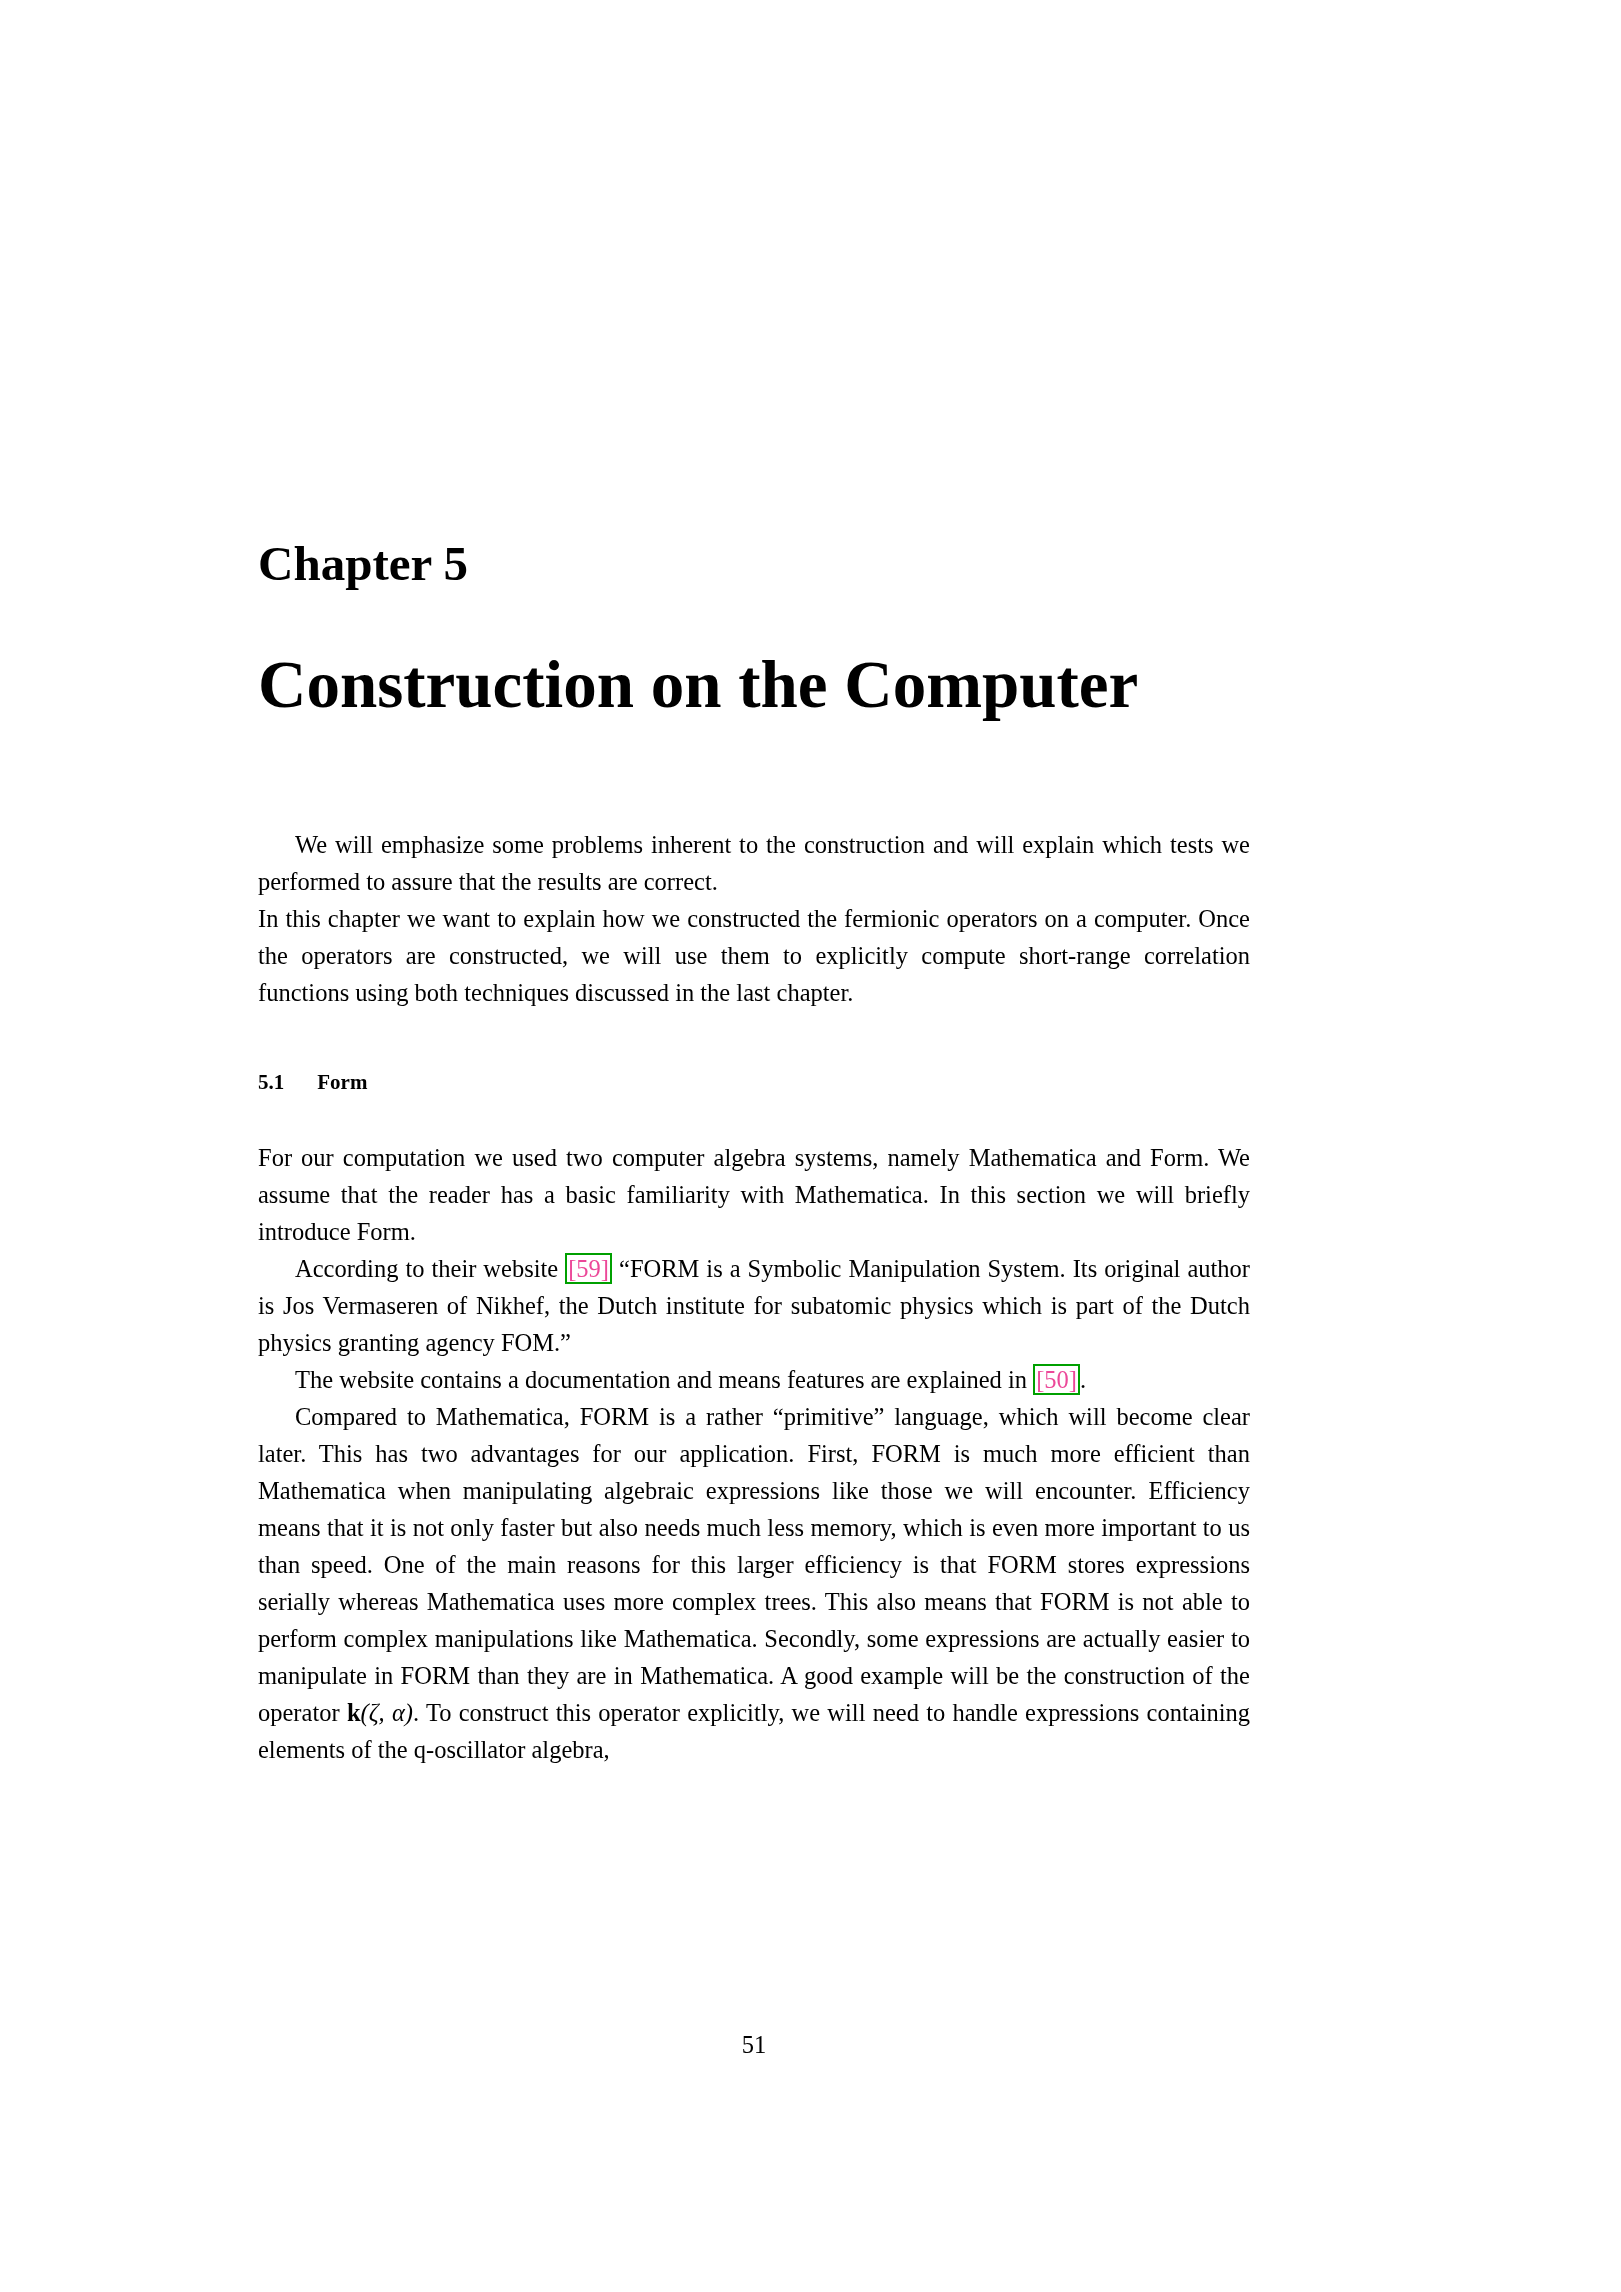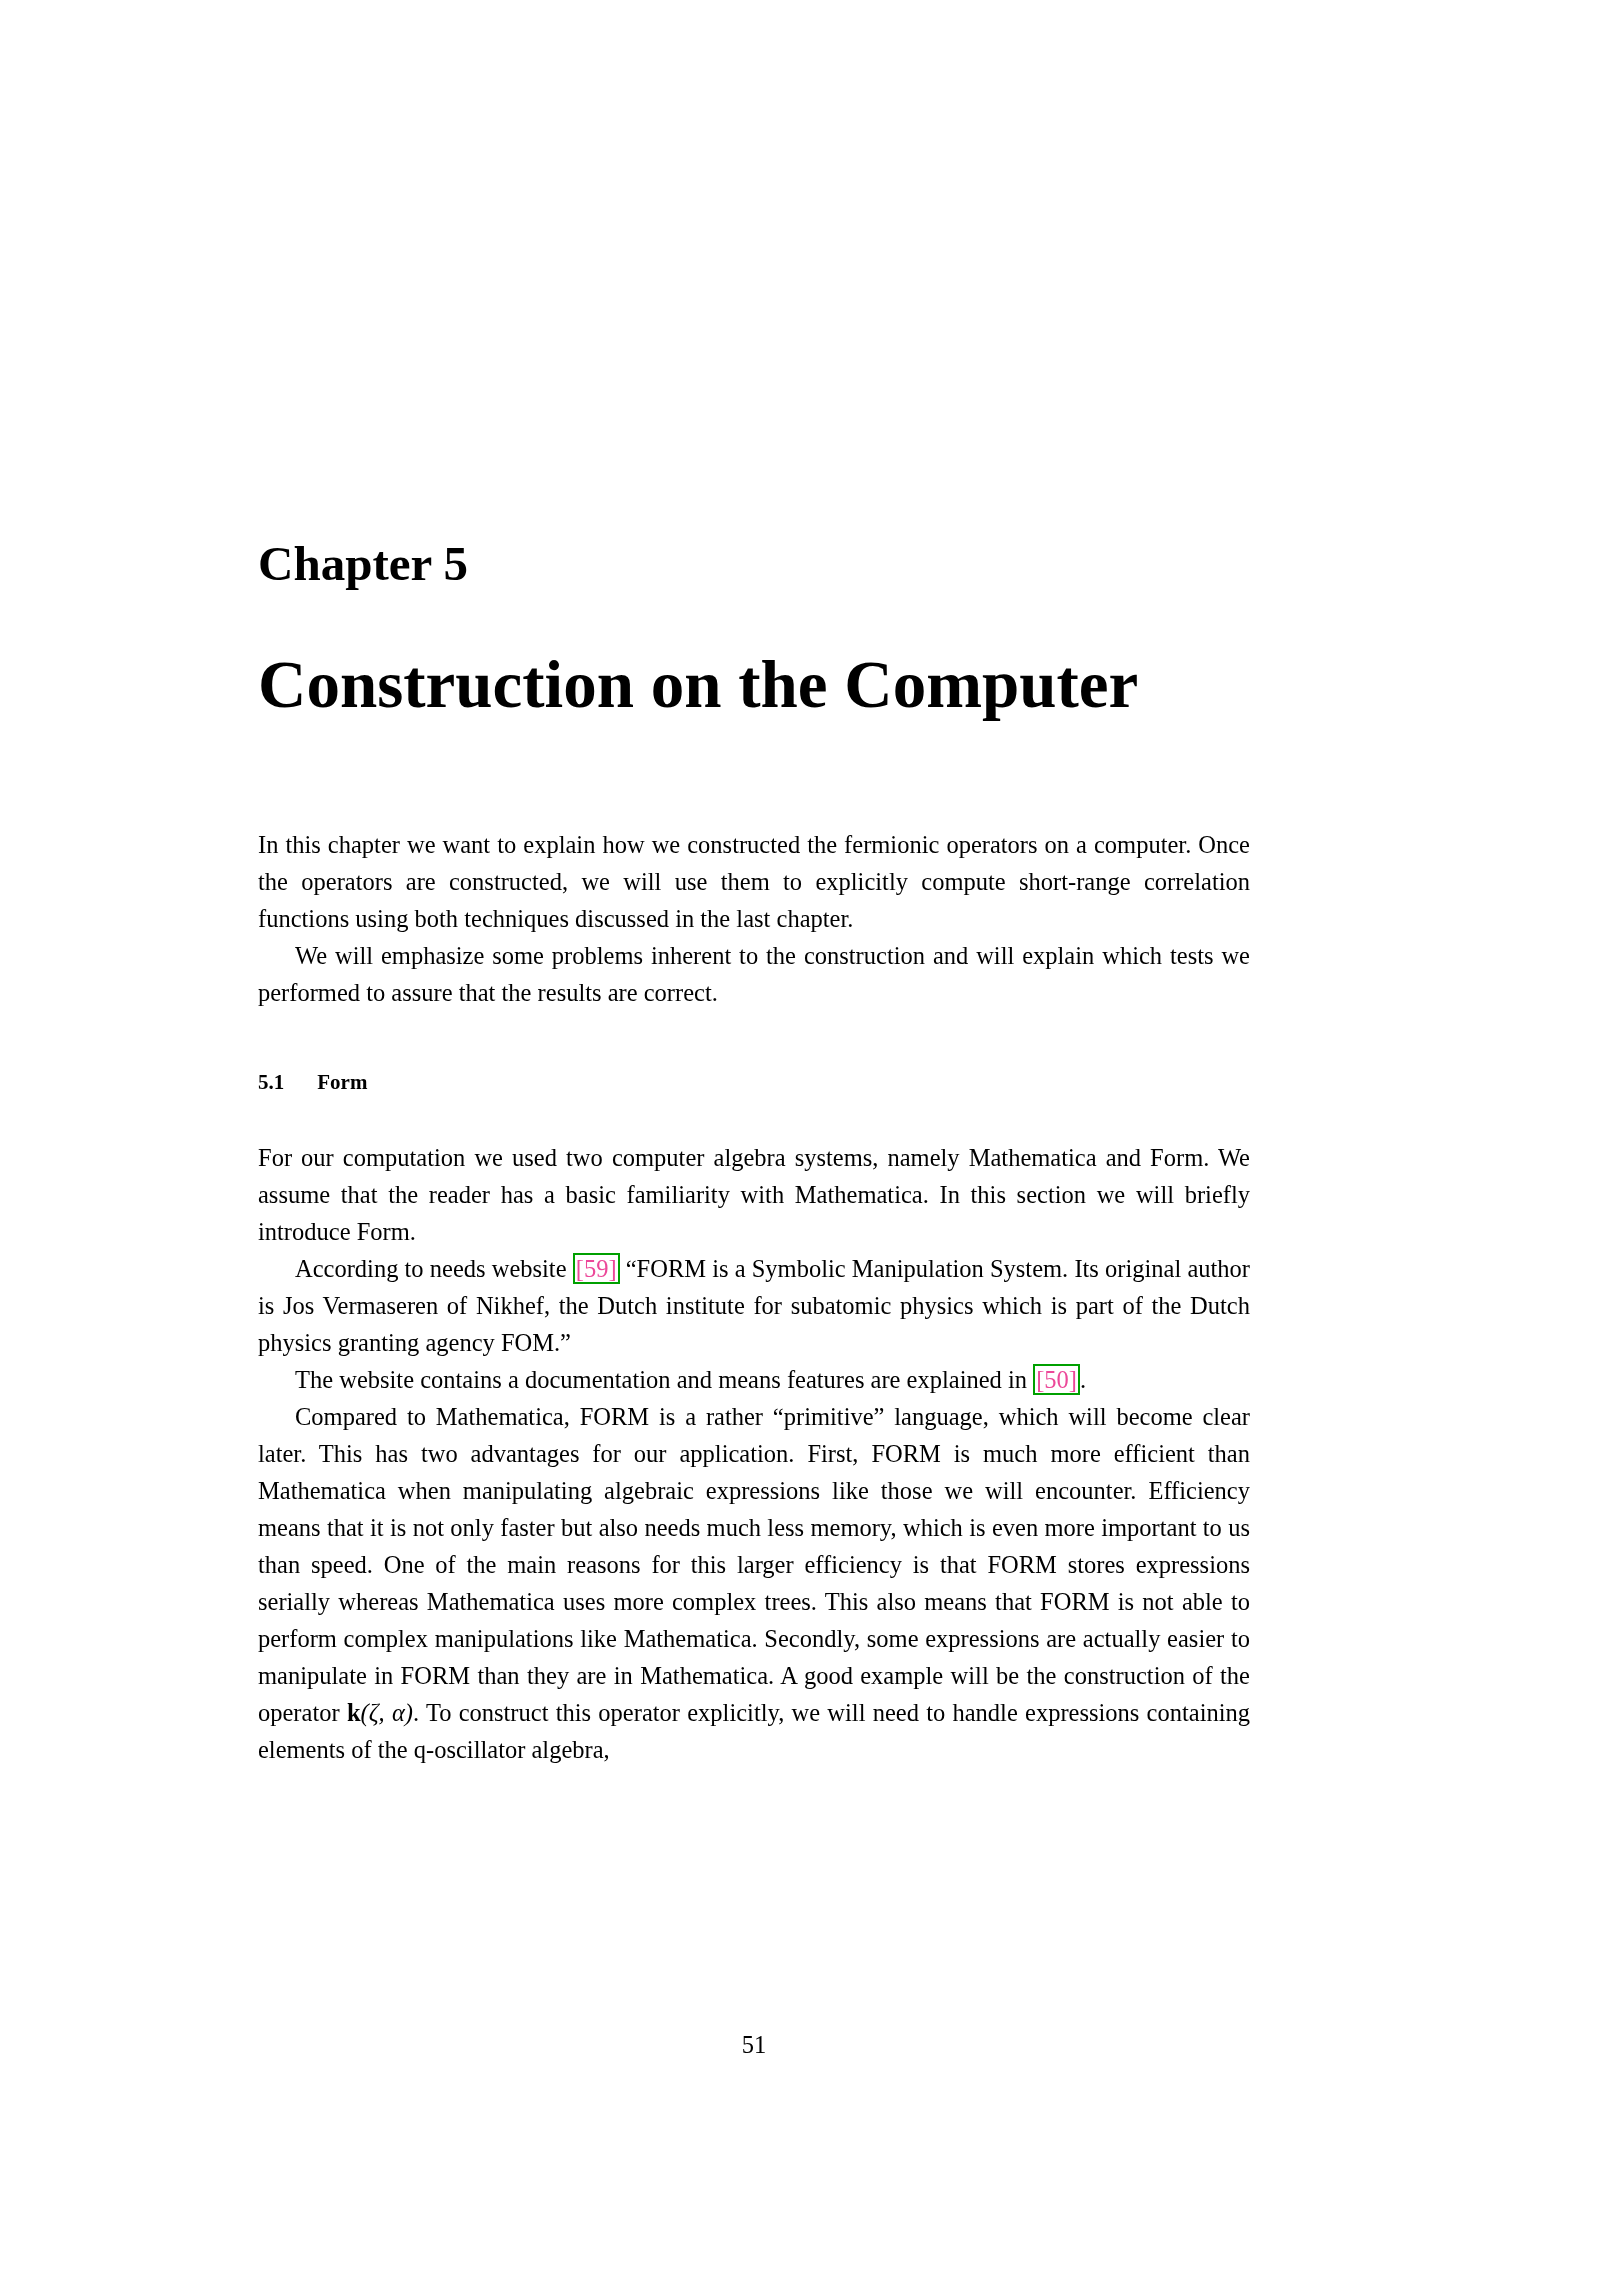--- a/index.html
+++ b/index.html
@@ -65,31 +65,31 @@
 </head>
 <body>
 
 <div class="page">
   <div class="content">
 
     <h2 class="chapter-label">Chapter 5</h2>
 
     <h1 class="chapter-title">Construction on the Computer</h1>
 
+    <p class="body-par indent">We will emphasize some problems inherent to the construction and will explain which tests we performed to assure that the results are correct.</p>
+
     <p class="body-par">In this chapter we want to explain how we constructed the fermionic operators on a computer. Once the operators are constructed, we will use them to explicitly compute short-range correlation functions using both techniques discussed in the last chapter.</p>
-
-    <p class="body-par indent">We will emphasize some problems inherent to the construction and will explain which tests we performed to assure that the results are correct.</p>
 
     <h3 class="section-heading">
       <span class="sec-num">5.1</span><span class="sec-title">Form</span>
     </h3>
 
     <p class="body-par">For our computation we used two computer algebra systems, namely Mathematica and Form. We assume that the reader has a basic familiarity with Mathematica. In this section we will briefly introduce Form.</p>
 
-    <p class="body-par indent"><span>According to needs website </span><a class="cite" style="border-color: rgb(0, 160, 0);">[59]</a><span> “FORM is a Symbolic Manipulation System. Its original author is Jos Vermaseren of Nikhef, the Dutch institute for subatomic physics which is part of the Dutch physics granting agency FOM.”</span></p>
+    <p class="body-par indent"><span>According to their website </span><a class="cite" style="border-color: rgb(0, 160, 0);">[59]</a><span> “FORM is a Symbolic Manipulation System. Its original author is Jos Vermaseren of Nikhef, the Dutch institute for subatomic physics which is part of the Dutch physics granting agency FOM.”</span></p>
 
     <p class="body-par indent"><span>The website contains a documentation and means features are explained in </span><a class="cite" style="border-color: rgb(0, 160, 0);">[50]</a><span>.</span></p>
 
     <p class="body-par indent"><span>Compared to Mathematica, FORM is a rather “primitive” language, which will become clear later. This has two advantages for our application. First, FORM is much more efficient than Mathematica when manipulating algebraic expressions like those we will encounter. Efficiency means that it is not only faster but also needs much less memory, which is even more important to us than speed. One of the main reasons for this larger efficiency is that FORM stores expressions serially whereas Mathematica uses more complex trees. This also means that FORM is not able to perform complex manipulations like Mathematica. Secondly, some expressions are actually easier to manipulate in FORM than they are in Mathematica. A good example will be the construction of the operator </span><span class="math-bf">k</span><span class="math-it">(ζ, α)</span><span>. To construct this operator explicitly, we will need to handle expressions containing elements of the q-oscillator algebra,</span></p>
 
   </div>
 
   <div class="page-number">51</div>
 </div>
 

